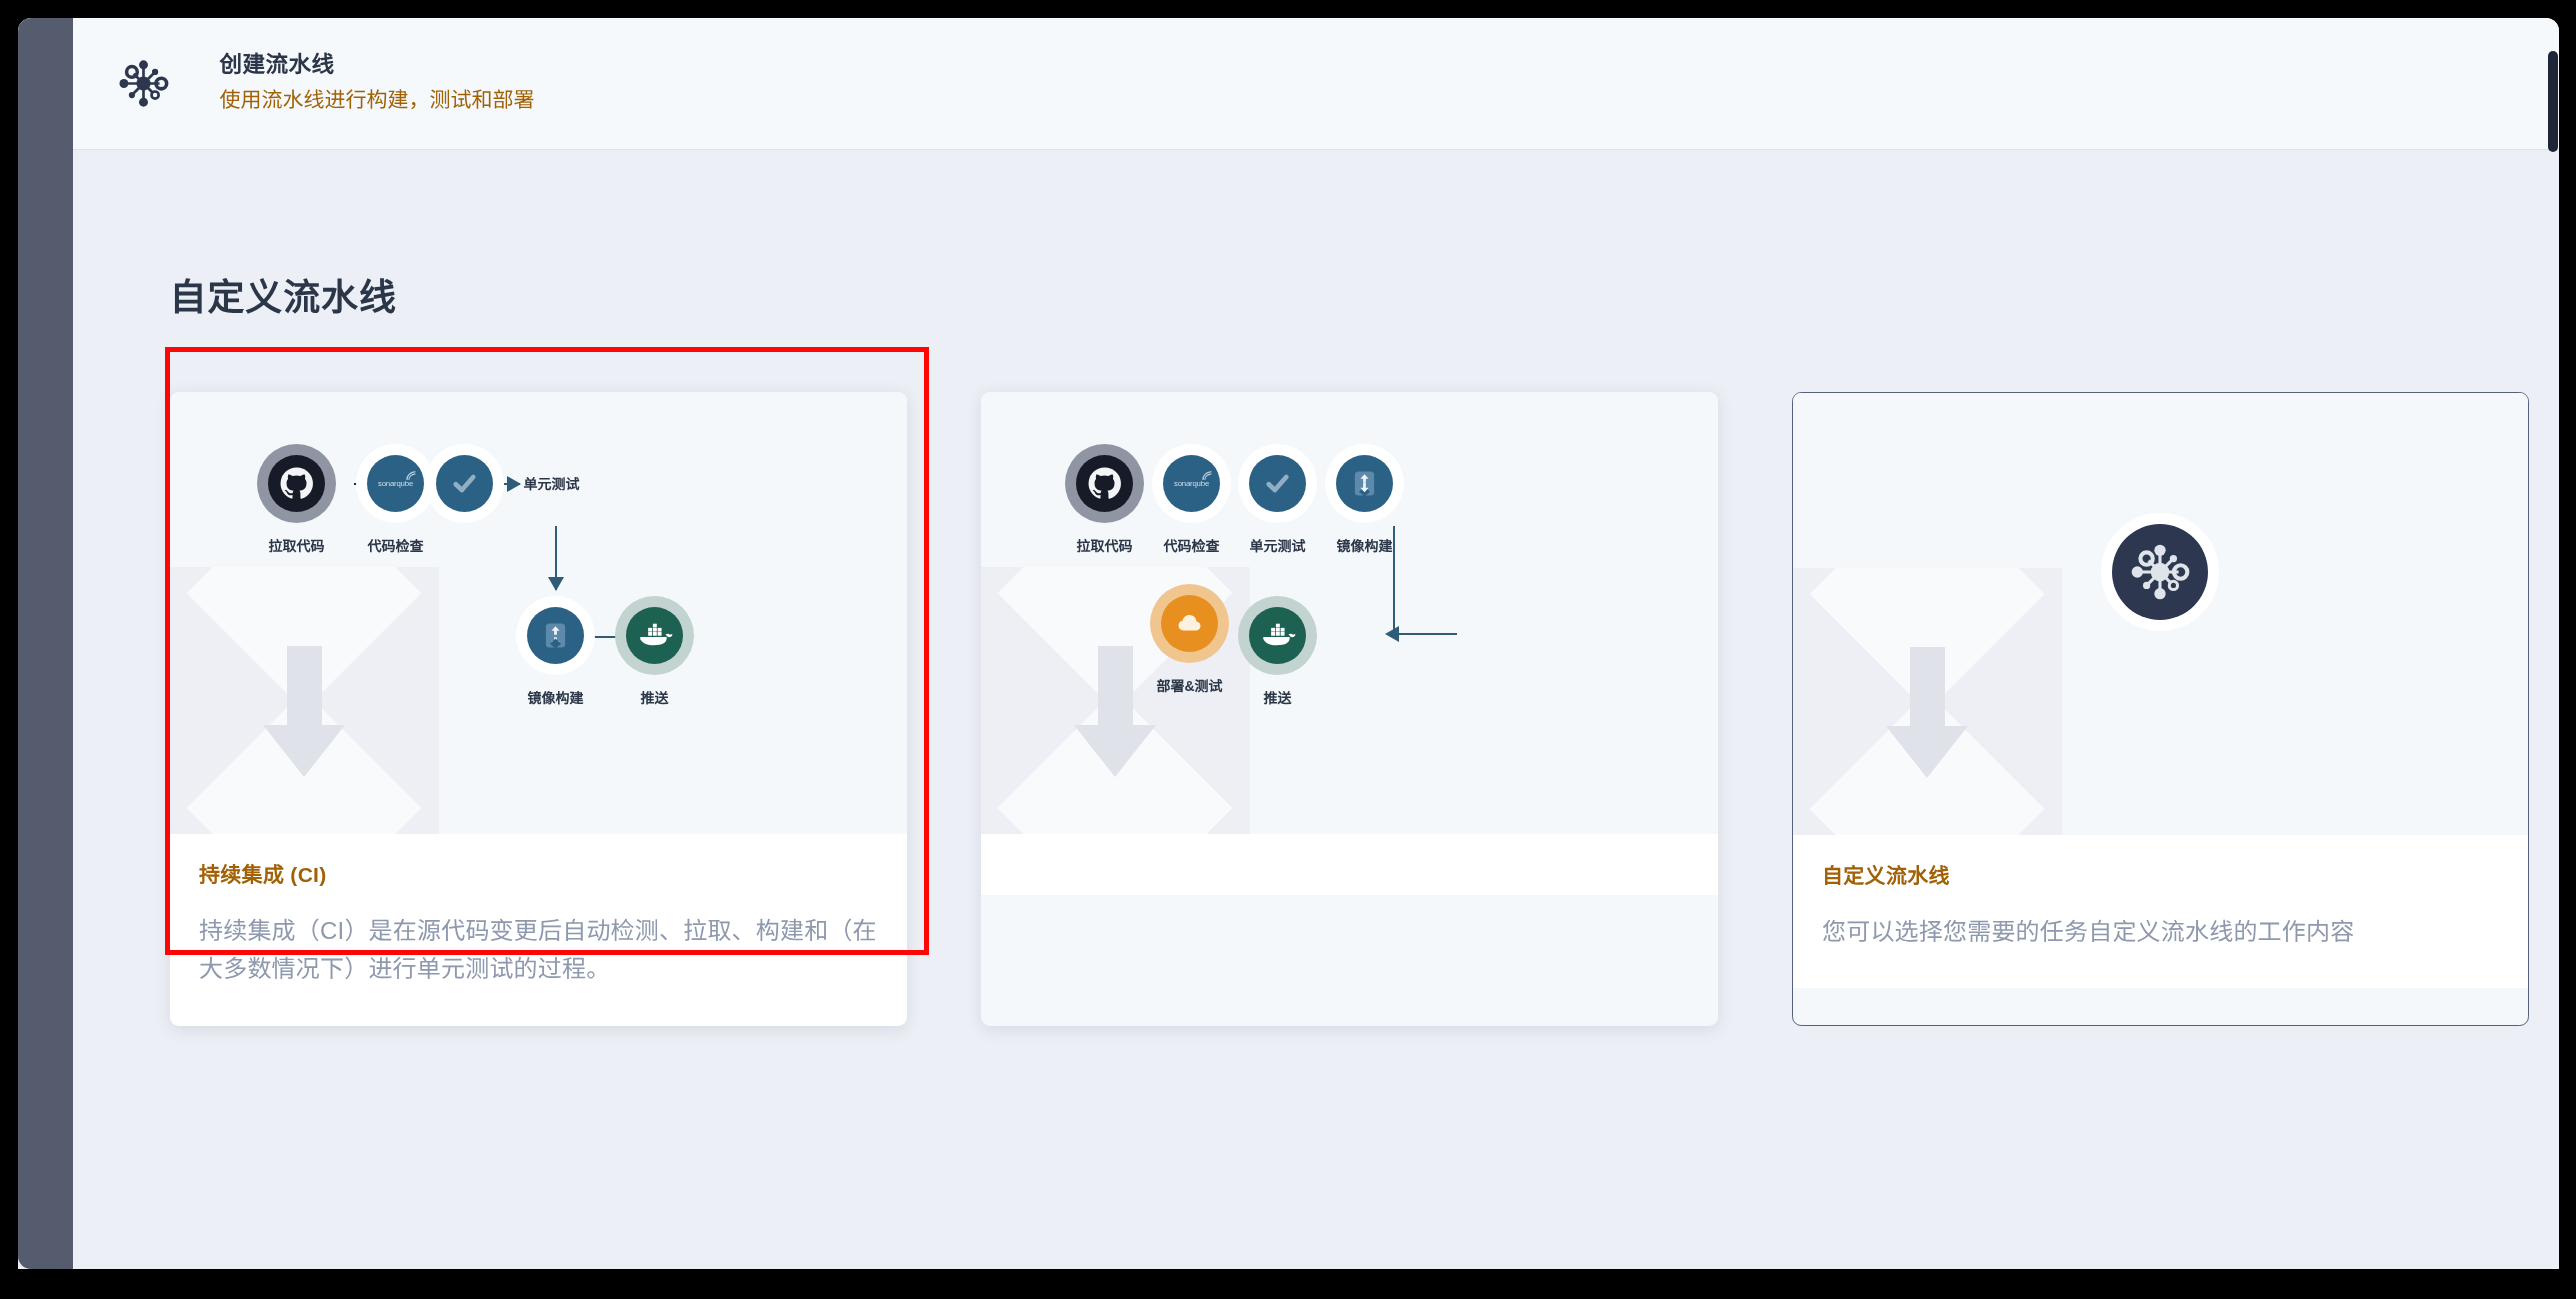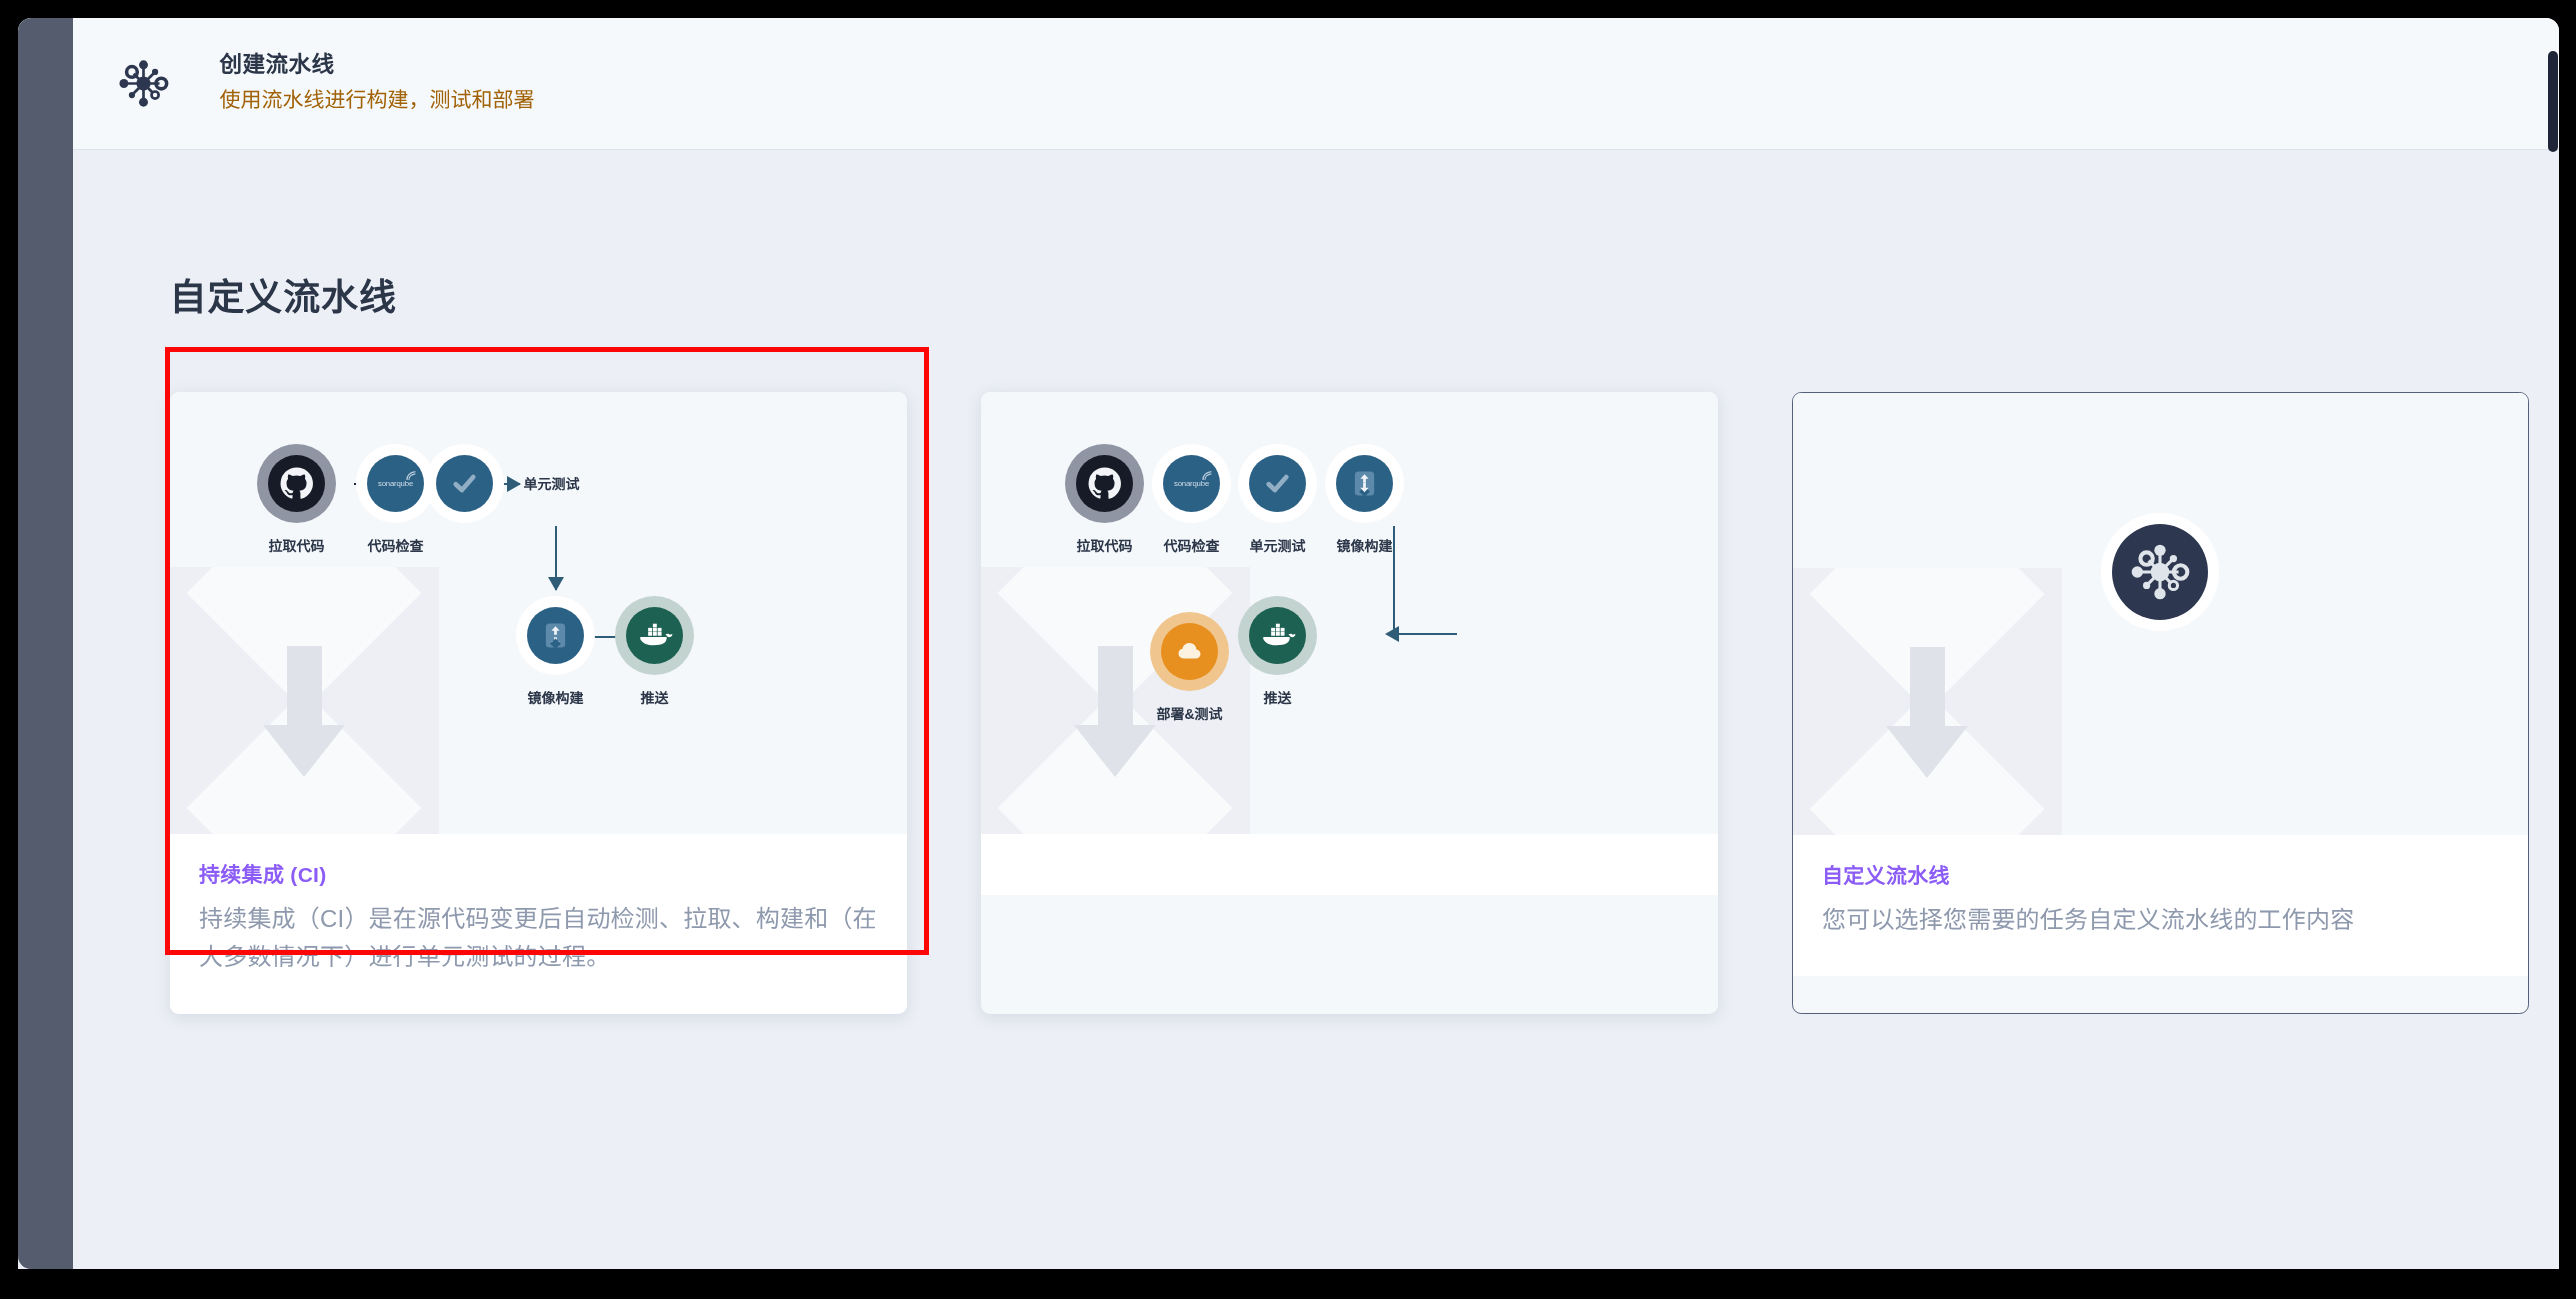--- a/index.html
+++ b/index.html
@@ -274,22 +274,22 @@
     border-right: 14.7px solid #2f5d77;
   }
 
   .card-body {
     padding: 24px 29.5px 37px 29.5px;
     background: #ffffff;
   }
   .card-heading {
     font-size: 21px;
     font-weight: bold;
-    color: #8b5cf6;
-    margin-bottom: 12px;
+    color: #a16207;
+    margin-bottom: 24px;
     letter-spacing: 0.3px;
   }
   .card-desc {
     font-size: 24px;
     color: #8e99ad;
     line-height: 1.62;
     letter-spacing: 0.2px;
   }
 
   
@@ -545,21 +545,21 @@
                     <rect x="14.6" y="2.8" width="3.4" height="3.2"></rect>
                     <path d="M4 14.2 h22.5 c0 0 .6 3.6-2.6 5.6 -2.1 1.3 -5.2 1.7 -8.6 1.7 -5.4 0 -9.3-1.6 -11-4.3 -.9-1.5 -.9-2.7 -.3-3z"></path>
                     <path d="M25.5 12.2 c1.8-1.3 3.3-.3 3.6.1 .6-.5 2-.6 2.5-.1 -.3 1.5 -2.1 2.6 -3.9 2.2z"></path>
                   </g>
                 </svg>
               </div>
             </div>
             <div class="node-label">推送</div>
           </div>
 
-          <div class="node" style="left:140px; top:220px;">
+          <div class="node" style="left:140px; top:192px;">
             <div class="node-ring" style="background:#f1c68e;">
               <div class="node-core" style="background:#e8901f;">
                 <svg viewBox="0 0 24 24" width="31" height="31" aria-hidden="true">
                   <path fill="#fdf1e0" d="M7.4 17.4 c-2.3 0-3.9-1.7-3.9-3.8 0-1.9 1.3-3.4 3.1-3.7 .4-2.6 2.6-4.5 5.3-4.5 2.9 0 5.3 2.2 5.5 5 1.8 .2 3.1 1.7 3.1 3.5 0 2-1.6 3.5-3.7 3.5z"></path>
                 </svg>
               </div>
             </div>
             <div class="node-label">部署&amp;测试</div>
           </div>
 

